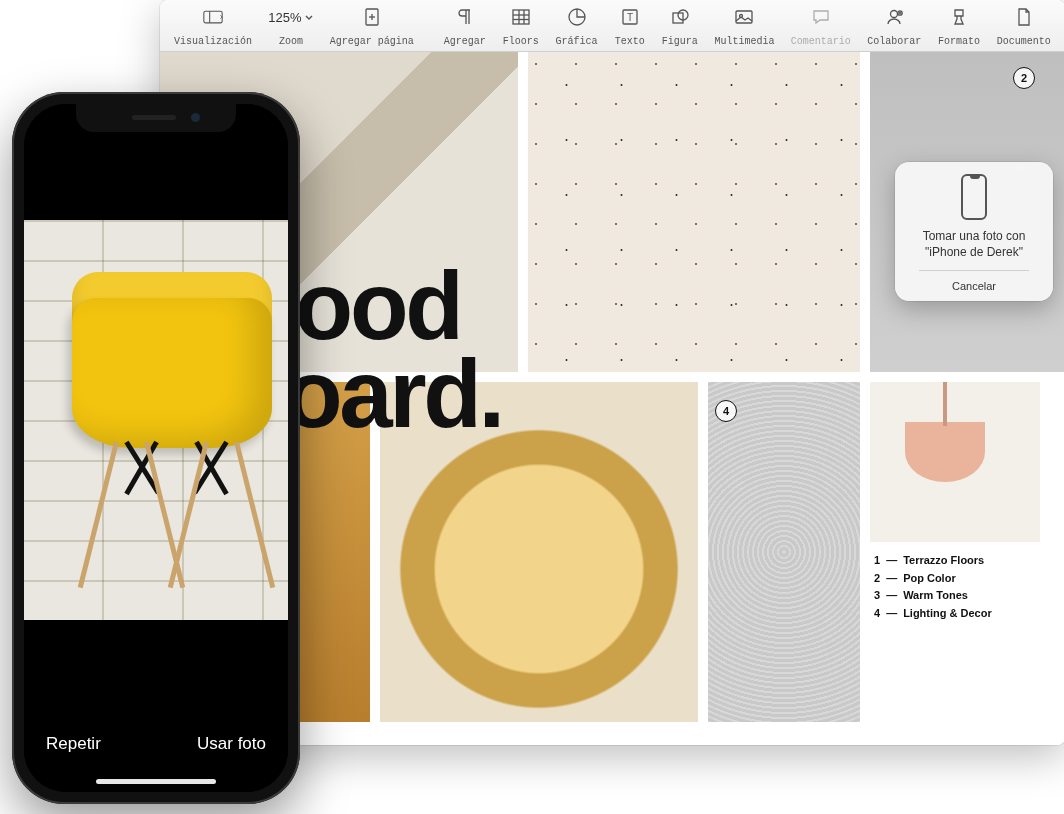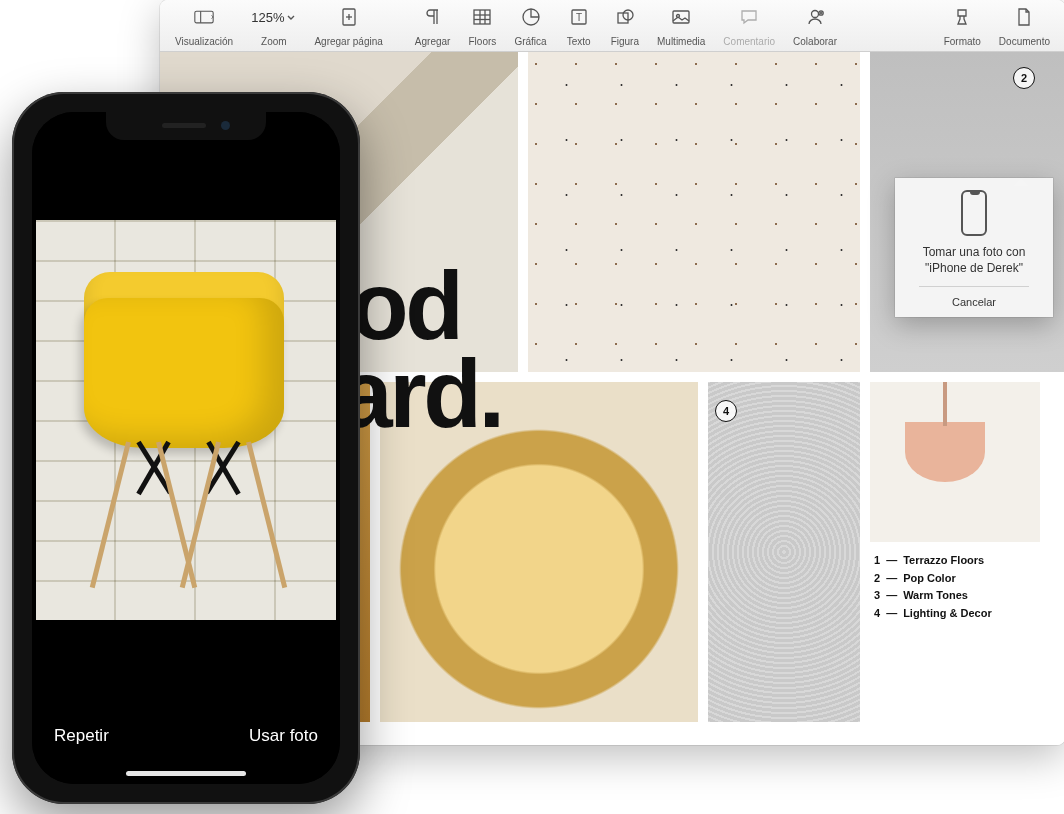--- a/index.html
+++ b/index.html
@@ -38,21 +38,21 @@
     font-size:10px; color:#555;
   }
   .tb-item {
     display:flex; flex-direction:column; align-items:center;
     justify-content:center; gap:8px;
     padding:0 9px; cursor:default; min-width:46px;
   }
   .tb-item.disabled { opacity:.45; }
   .tb-icon { height:22px; display:flex; align-items:center; justify-content:center; color:#555;}
   .tb-icon svg{width:20px;height:20px;stroke:#555;fill:none;stroke-width:1.3;}
-  .tb-label { white-space:nowrap; }
+  .tb-label { white-space:nowrap;font-family:Liberation Mono, monospace; }
   .tb-zoom { font-size:13px; font-weight:500; color:#333;}
   .tb-spacer{flex:1;}
 
   .canvas {
     flex:1; position:relative; background:#fff; overflow:hidden;
   }
   .grid {
     position:absolute; left:0; right:0; top:0; height:672px;
     display:grid;
     grid-template-columns: 210px 138px 170px 152px 170px 1fr;
@@ -103,38 +103,38 @@
   .marker{position:absolute;width:22px;height:22px;border:1.5px solid #111;
     border-radius:50%;background:rgba(255,255,255,.85);
     font-size:11px;font-weight:700;display:flex;align-items:center;
     justify-content:center;color:#111;}
   .m1{left:14px;top:125px;}
   .m2{right:30px;top:15px;}
   .m4{left:555px;top:348px;}
 
   
   .popover{
-    position:absolute; right:12px; top:126px; width:158px;
-    background:rgba(245,245,245,.98); border-radius:0;
+    position:absolute; right:12px; top:110px; width:158px;
+    background:rgba(245,245,245,.98); border-radius:14px;
     box-shadow:0 8px 25px rgba(0,0,0,.25),0 0 0 .5px rgba(0,0,0,.15);
     padding:12px 24px 0; text-align:center; font-size:12px; color:#333;
   }
   .popover:before{content:'';position:absolute;right:24px;top:-8px;
     border:8px solid transparent;border-bottom-color:rgba(245,245,245,.98);}
   .popover .phn{width:26px;height:46px;border:2px solid #555;border-radius:6px;
     margin:0 auto 8px;position:relative;}
   .popover .phn:before{content:'';position:absolute;left:7px;top:-1px;width:10px;height:4px;
     background:#555;border-radius:0 0 3px 3px;}
   .popover-text{line-height:1.35;padding-bottom:10px;}
   .popover-cancel{border-top:1px solid #d0d0d0;padding:9px 0;font-size:11px;cursor:default;}
 
   
   .iphone{
-    position:absolute; left:12px; top:92px; width:348px; height:712px;
-    background:#111; border-radius:52px; padding:20px;
+    position:absolute; left:12px; top:92px; width:288px; height:712px;
+    background:#111; border-radius:52px; padding:12px;
     box-shadow:0 20px 50px rgba(0,0,0,.4), inset 0 0 0 2px #3a3a3a;
   }
   .iphone-inner{width:100%;height:100%;background:#000;border-radius:42px;
     overflow:hidden;position:relative;display:flex;flex-direction:column;}
   .notch{position:absolute;left:50%;top:0;transform:translateX(-50%);
     width:160px;height:28px;background:#111;border-radius:0 0 18px 18px;z-index:5;}
   .notch:before{content:'';position:absolute;right:36px;top:9px;width:9px;height:9px;
     background:#1a2a3a;border-radius:50%;}
   .notch:after{content:'';position:absolute;left:56px;top:11px;width:44px;height:5px;
     background:#222;border-radius:3px;}

